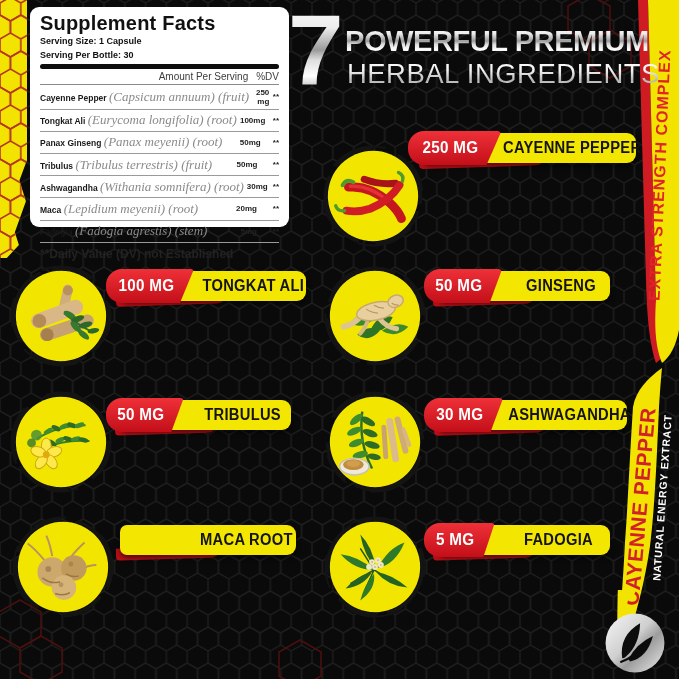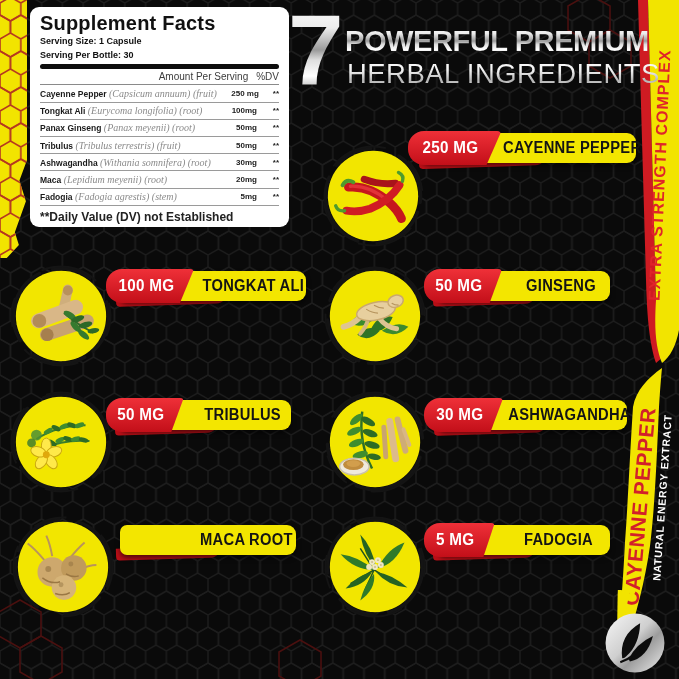--- a/index.html
+++ b/index.html
@@ -19,21 +19,21 @@
       z-index:3;padding:6px 10px 0 10px;box-sizing:border-box;color:#111;}
   .sf-title{font-size:20px;font-weight:800;letter-spacing:.2px;line-height:1.05;}
   .sf-serving{font-size:9px;font-weight:700;line-height:1.3;margin-top:2px;}
   .sf-bar{height:5px;background:#0d0d0d;border-radius:3px;margin-top:3px;}
   .sf-colhead{display:flex;justify-content:flex-end;gap:8px;font-size:10px;color:#3c3c3c;
       padding:2px 0 2px 0;border-bottom:1.5px solid #8a8a8a;}
   .sf-row{display:flex;align-items:center;padding:2.6px 0;border-bottom:1.5px solid #9a9a9a;}
   .sf-row:last-of-type{border-bottom:3px solid #0d0d0d;}
   .sf-name{flex:1;font-size:8.5px;font-weight:700;color:#1a1a1a;white-space:nowrap;}
   .sf-latin{font-family:"Liberation Serif",serif;font-style:italic;font-weight:400;
-      font-size:10px;color:#8a8a8a;}
+      font-size:13px;color:#8a8a8a;}
   .sf-amt{width:46px;text-align:right;font-size:8px;font-weight:600;color:#222;}
   .sf-dv{width:22px;text-align:right;font-size:8px;font-weight:700;color:#222;}
   .sf-foot{font-size:12px;font-weight:600;color:#222;padding-top:4px;}
 
   
   .metal{background:linear-gradient(180deg,#ffffff 0%,#ececec 28%,#9a9a9a 50%,#dedede 60%,#ffffff 76%,#848484 100%);
       -webkit-background-clip:text;background-clip:text;color:transparent;}
   .big7{left:288px;top:0px;font-size:100px;font-weight:900;line-height:1;z-index:3;}
   .hline1{left:345px;top:24px;font-size:30px;font-weight:900;letter-spacing:-.5px;
       transform:scaleX(.97);transform-origin:left;z-index:3;white-space:nowrap;}

